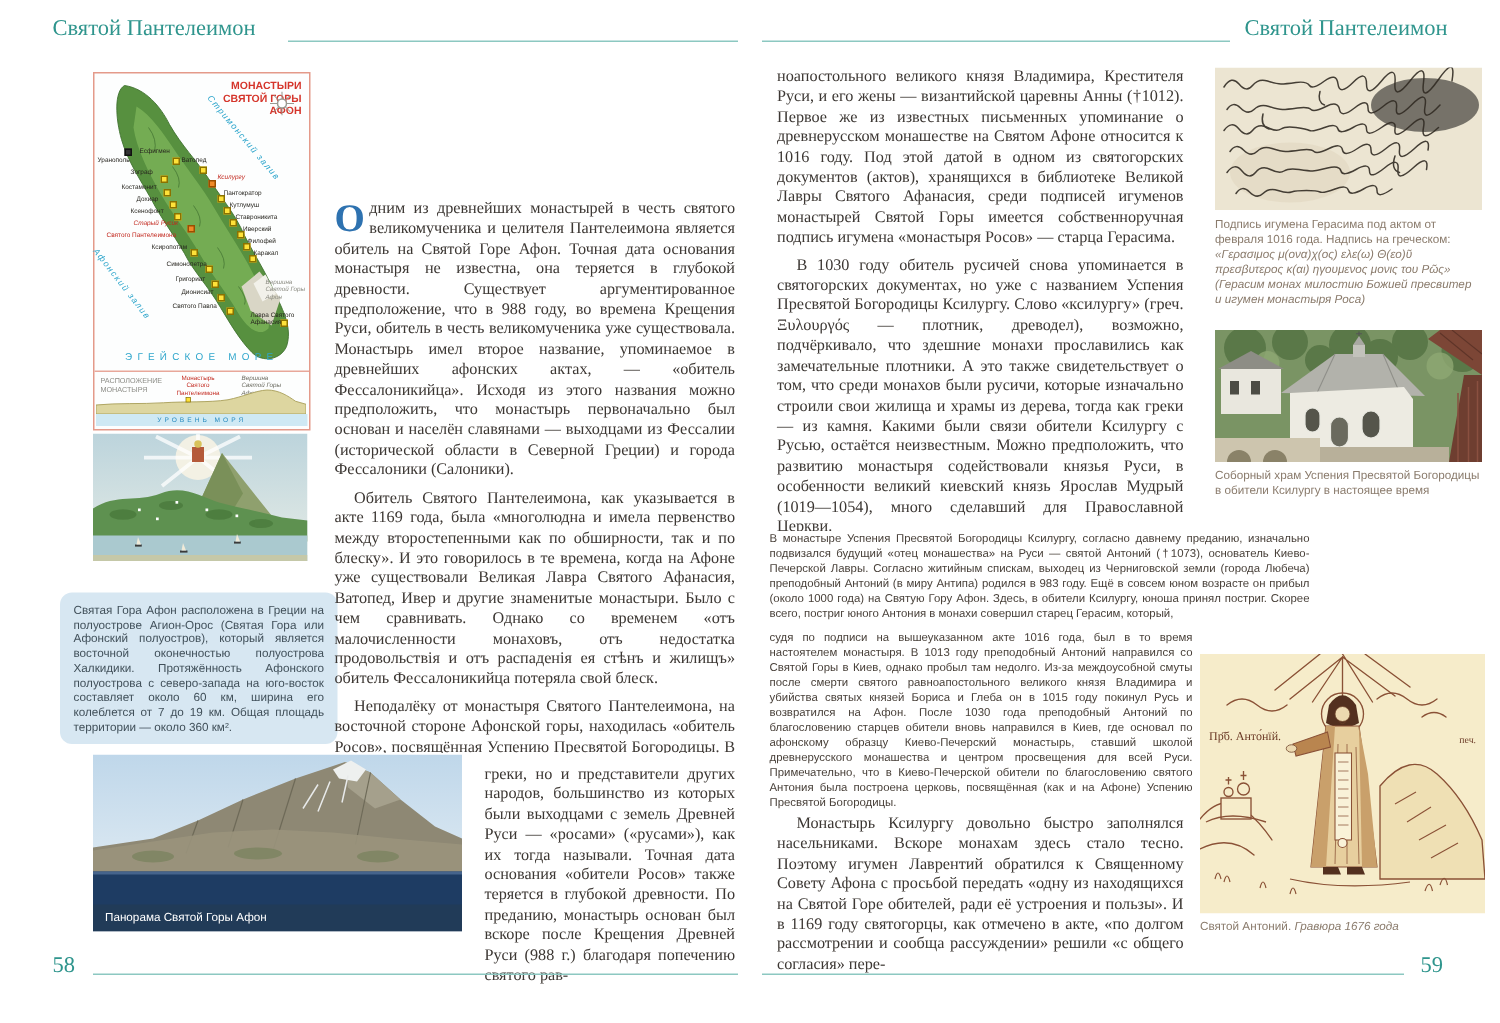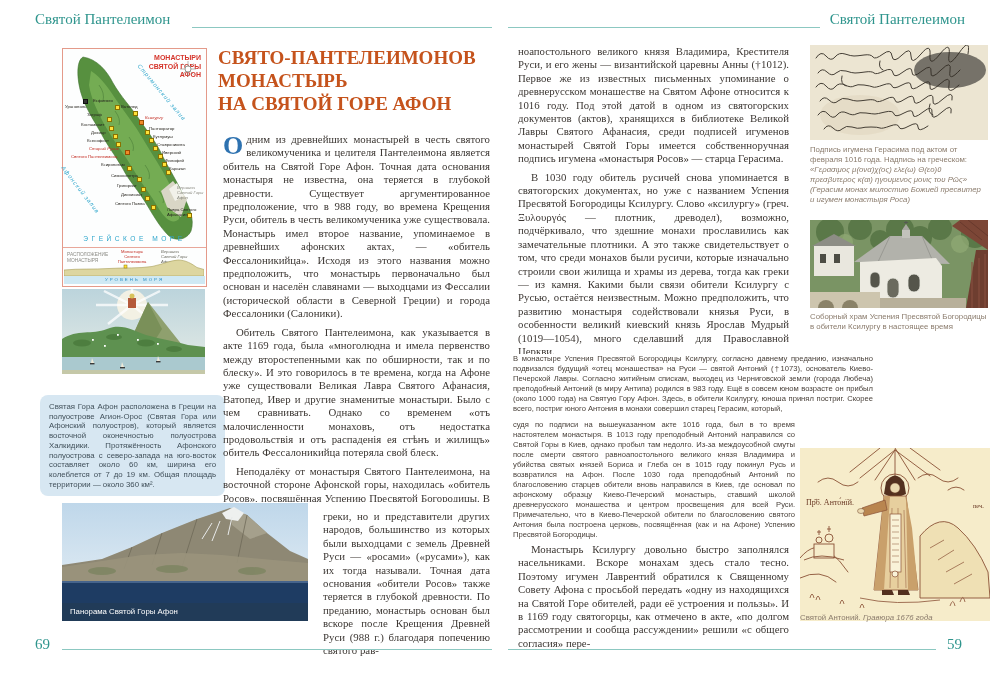--- a/index.html
+++ b/index.html
@@ -222,36 +222,31 @@
           <ellipse cx="110" cy="66" rx="16" ry="4"></ellipse>
           <ellipse cx="190" cy="68" rx="14" ry="4"></ellipse>
       </g>
       <rect y="78" width="246" height="40" fill="#1e3c63"></rect>
       <rect y="78" width="246" height="2" fill="#46648c"></rect>
       <rect y="100" width="246" height="18" fill="#243a50" opacity="0.55"></rect>
     </svg>
     <span class="photocap">Панорама Святой Горы Афон</span>
   </div>
 
-  <div class="ab h1" style="left:218px;top:46px;width:282px;">
-    <div>СВЯТО-ПАНТЕЛЕИМОНОВ</div>
-    <div>МОНАСТЫРЬ</div>
-    <div>НА СВЯТОЙ ГОРЕ АФОН</div>
-  </div>
 
   <div class="ab body" style="left:218px;top:128px;width:277px;height:374px;overflow:hidden;">
     <p><span class="dc">О</span><span>дним из древнейших монастырей в честь святого великомученика и целителя Пантелеимона является обитель на Святой Горе Афон. Точная дата основания монастыря не известна, она теряется в глубокой древности. Существует аргументированное предположение, что в 988 году, во времена Крещения Руси, обитель в честь великомученика уже существовала. Монастырь имел второе название, упоминаемое в древнейших афонских актах, — «обитель Фессалоникийца». Исходя из этого названия можно предположить, что монастырь первоначально был основан и населён славянами — выходцами из Фессалии (исторической области в Северной Греции) и города Фессалоники (Салоники).</span></p>
     <p class="ind">Обитель Святого Пантелеимона, как указывается в акте 1169 года, была «многолюдна и имела первенство между второстепенными как по обширности, так и по блеску». И это говорилось в те времена, когда на Афоне уже существовали Великая Лавра Святого Афанасия, Ватопед, Ивер и другие знаменитые монастыри. Было с чем сравнивать. Однако со временем «отъ малочисленности монаховъ, отъ недостатка продовольствія и отъ распаденія ея стѣнъ и жилищъ» обитель Фессалоникийца потеряла свой блеск.</p>
     <p class="ind">Неподалёку от монастыря Святого Пантелеимона, на восточной стороне Афонской горы, находилась «обитель Росов», посвящённая Успению Пресвятой Богородицы. В этой обители подвизались не только</p>
   </div>
   <div class="ab body" style="left:318px;top:505px;width:177px;">
     <p>греки, но и представители других народов, большинство из которых были выходцами с земель Древней Руси — «росами» («русами»), как их тогда называли. Точная дата основания «обители Росов» также теряется в глубокой древности. По преданию, монастырь основан был вскоре после Крещения Древней Руси (988 г.) благодаря попечению святого рав-</p>
   </div>
 
-  <span class="ab pnum" style="left:35px;top:636px;">69</span>
+  <span class="ab pnum" style="left:35px;top:636px;">58</span>
   <div class="ab rule" style="left:62px;top:649px;width:430px;"></div>
 
   <div class="ab body" style="left:513px;top:40px;width:281px;height:314px;overflow:hidden;">
     <p>ноапостольного великого князя Владимира, Крестителя Руси, и его жены — византийской царевны Анны (†1012). Первое же из известных письменных упоминание о древнерусском монашестве на Святом Афоне относится к 1016 году. Под этой датой в одном из святогорских документов (актов), хранящихся в библиотеке Великой Лавры Святого Афанасия, среди подписей игуменов монастырей Святой Горы имеется собственноручная подпись игумена «монастыря Росов» — старца Герасима.</p>
     <p class="ind">В 1030 году обитель русичей снова упоминается в святогорских документах, но уже с названием Успения Пресвятой Богородицы Ксилургу. Слово «ксилургу» (греч. Ξυλουργός — плотник, древодел), возможно, подчёркивало, что здешние монахи прославились как замечательные плотники. А это также свидетельствует о том, что среди монахов были русичи, которые изначально строили свои жилища и храмы из дерева, тогда как греки — из камня. Какими были связи обители Ксилургу с Русью, остаётся неизвестным. Можно предположить, что развитию монастыря содействовали князья Руси, в особенности великий киевский князь Ярослав Мудрый (1019—1054), много сделавший для Православной Церкви.</p>
   </div>
 
   <div class="ab smalltxt" style="left:513px;top:354px;width:360px;">
     <span>В монастыре Успения Пресвятой Богородицы Ксилургу, согласно давнему преданию, изначально подвизался будущий «отец монашества» на Руси — святой Антоний (†1073), основатель Киево-Печерской Лавры. Согласно житийным спискам, выходец из Черниговской земли (города Любеча) преподобный Антоний (в миру Антипа) родился в 983 году. Ещё в совсем юном возрасте он прибыл (около 1000 года) на Святую Гору Афон. Здесь, в обители Ксилургу, юноша принял постриг. Скорее всего, постриг юного Антония в монахи совершил старец Герасим, который,</span>
   </div>
@@ -335,21 +330,21 @@
         <path d="M8,88 a8,8 0 0 1 16,0 Z"></path>
           <path d="M32,88 a8,8 0 0 1 16,0 Z"></path>
       </g>
       <rect x="70" y="78" width="86" height="10" fill="#b8b09a"></rect>
     </svg>
   </div>
   <div class="ab capR" style="left:810px;top:312px;width:177px;">
     <span>Соборный храм Успения Пресвятой Богородицы в обители Ксилургу в настоящее время</span>
   </div>
 
-  <div class="ab" style="left:800px;top:436px;width:190px;height:173px;margin-top:12px;">
+  <div class="ab" style="left:800px;top:436px;width:190px;height:173px;">
     <svg width="190" height="173" viewBox="0 0 190 173">
       <rect width="190" height="173" fill="#f6ecca"></rect>
       <g stroke="#8a5136" stroke-width="0.9" fill="none" stroke-linecap="round">
         <path d="M95,2 L60,30 M95,2 L75,32 M95,2 L95,34 M95,0 L115,32 M95,2 L130,28 M80,0 L50,24 M110,0 L140,22"></path>
         <path d="M18,34 q10,-8 20,0 q10,8 20,0"></path>
           <path d="M118,30 q10,-8 20,0 q10,8 20,0"></path>
           <path d="M148,42 q8,-6 16,0"></path>
         <path d="M0,110 q15,-18 30,-6 q10,8 18,20"></path>
           <path d="M0,130 q20,-10 36,4"></path>
       </g>

